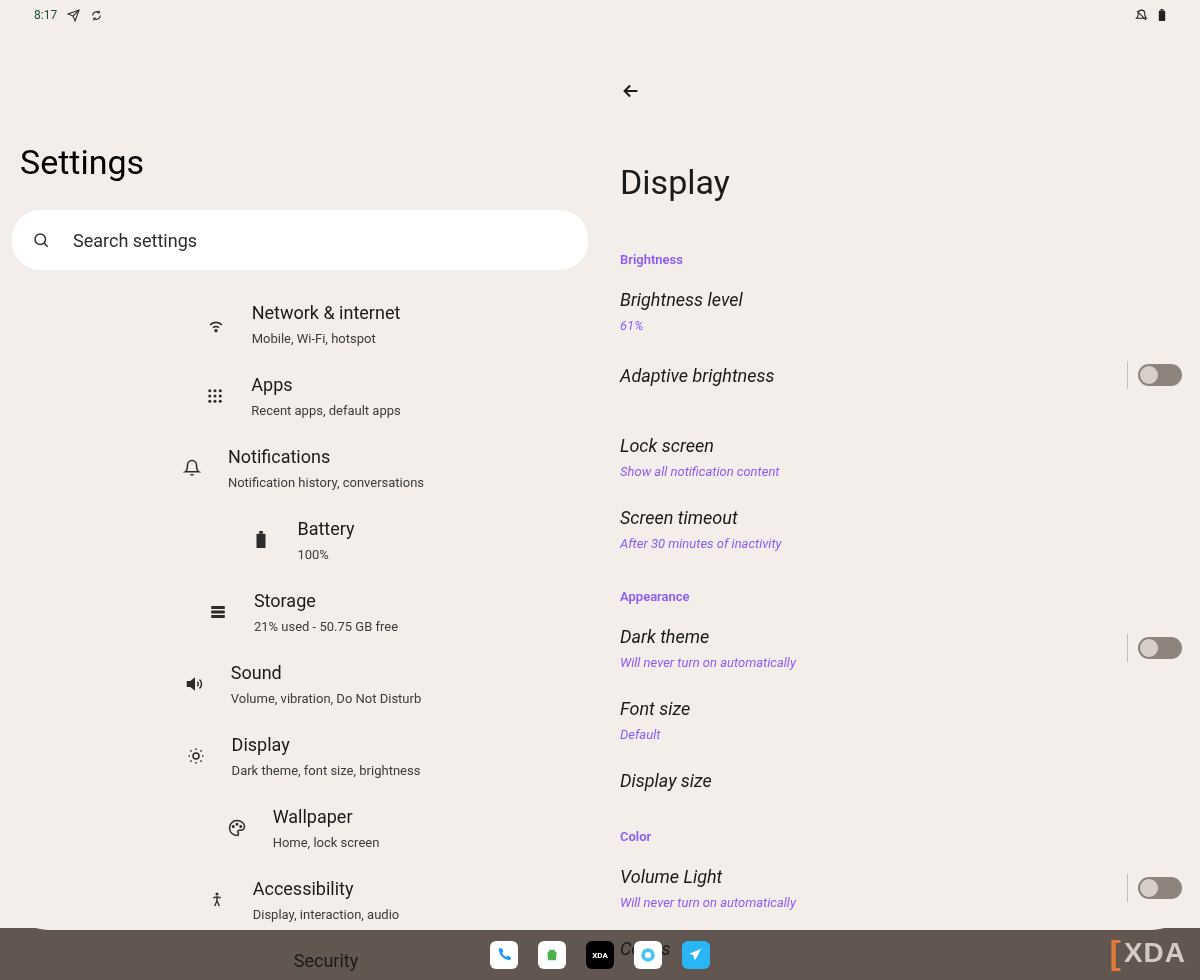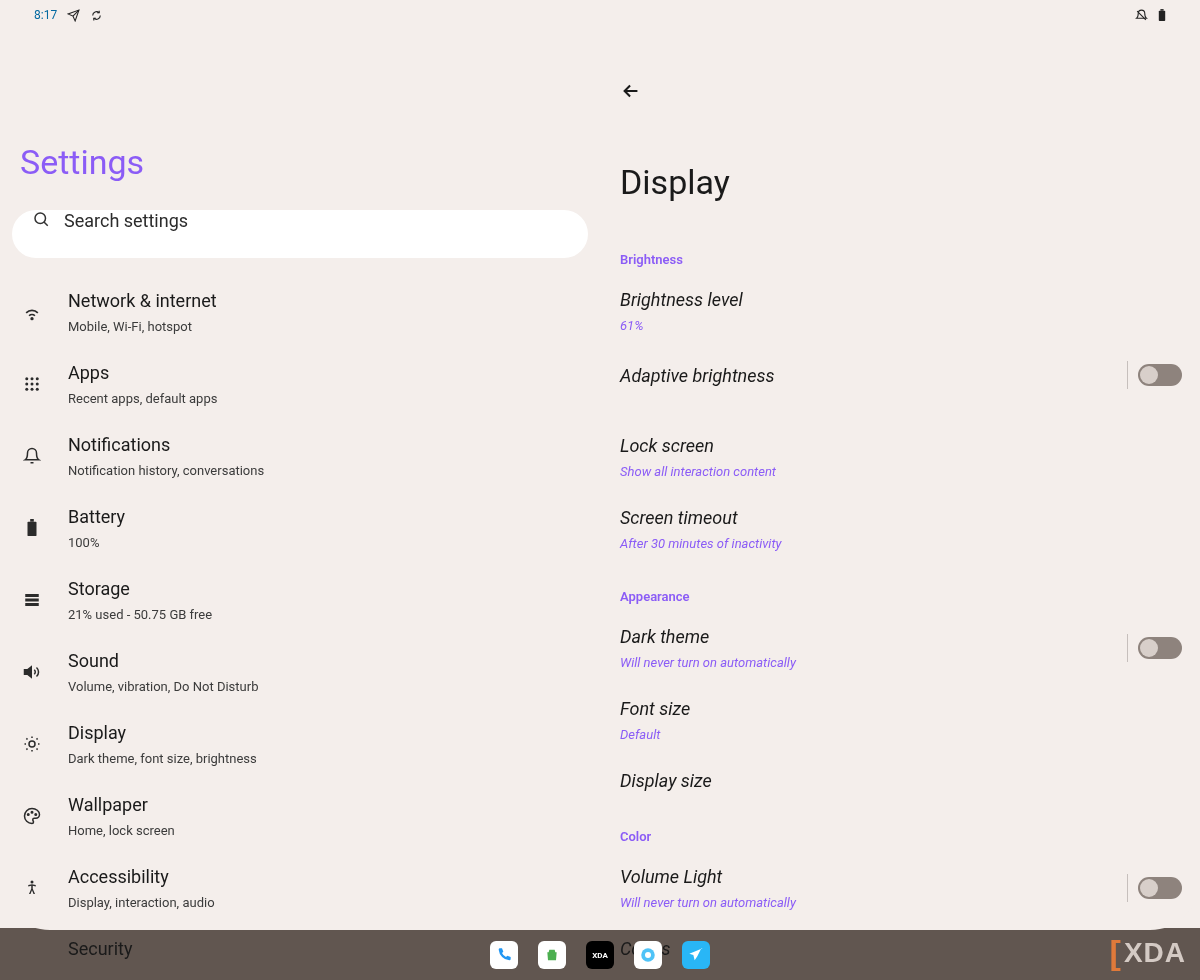--- a/index.html
+++ b/index.html
@@ -11,62 +11,64 @@
   overflow: hidden;
   position: relative;
 }
 .statusbar {
   display: flex;
   justify-content: space-between;
   align-items: center;
   padding: 6px 34px 0 34px;
   height: 24px;
   font-size: 12px;
-  color: #0369a1;
+  color: #14532d;
 }
 .statusbar .left, .statusbar .right { display: flex; align-items: center; gap: 10px; }
 .content {
   display: flex;
   height: 906px;
 }
 .left-panel {
   width: 600px;
   padding: 0 0 0 0;
 }
 .right-panel {
   width: 600px;
   padding: 0 0 0 0;
 }
 .settings-title {
   font-size: 34px;
   font-weight: 400;
-  color: #8b5cf6;
+  color: #000000;
   padding: 118px 0 28px 20px;
 }
 .search-bar {
   background: #ffffff;
   border-radius: 28px;
   margin: 0 12px 18px 12px;
-  height: 48px;
-  display: flex;
+  height: 60px;
+  display: flex;
+  align-items: center;
   padding: 0 20px;
-  gap: 14px;
+  gap: 23px;
 }
 .search-bar .ph {
   color: #2c2c2c;
   font-size: 18px;
   font-weight: 400;
 }
 .settings-list { padding: 0 0 0 0; }
 .setting-item {
   display: flex;
   align-items: center;
   padding: 14px 16px 14px 20px;
   gap: 24px;
   cursor: pointer;
+  justify-content: center;
 }
 .setting-item .icon { width: 24px; display:flex; justify-content:center; color:#2b2b2b;}
 .setting-item .txt .t { font-size: 18px; color: #1a1a1a; font-weight: 400; }
 .setting-item .txt .s { font-size: 13px; color: #3b3b3b; margin-top: 8px; }
 .back-btn {
   padding: 56px 0 0 20px;
 }
 .display-title {
   font-size: 34px;
   font-weight: 400;
@@ -354,21 +356,21 @@
           <div class="track">
             <div class="thumb"></div>
           </div>
         </div>
     </div>
 
     <div class="d-section-gap"></div>
     <div class="d-item">
       <div class="dtxt">
           <div class="dt">Lock screen</div>
-          <div class="ds">Show all interaction content</div>
+          <div class="ds">Show all notification content</div>
         </div>
     </div>
     <div class="d-item">
       <div class="dtxt">
           <div class="dt">Screen timeout</div>
           <div class="ds">After 30 minutes of inactivity</div>
         </div>
     </div>
 
     <div class="d-section-gap"></div>

